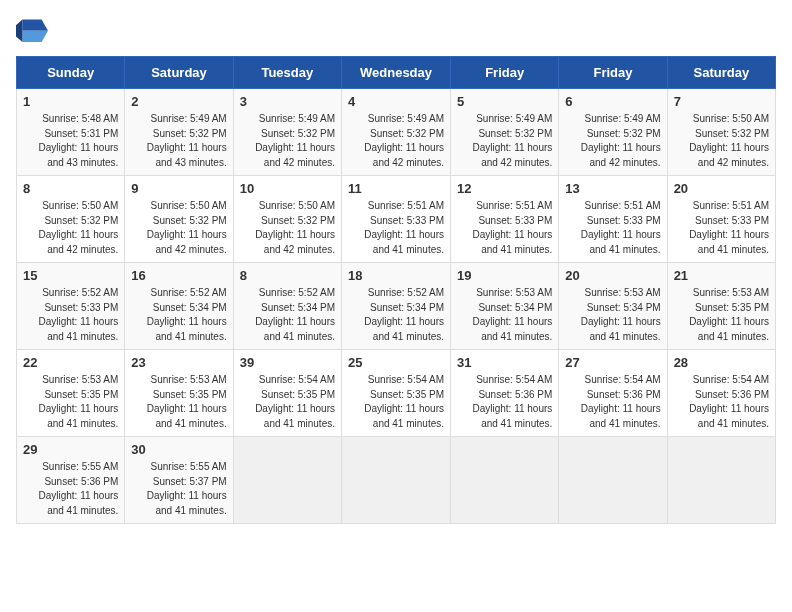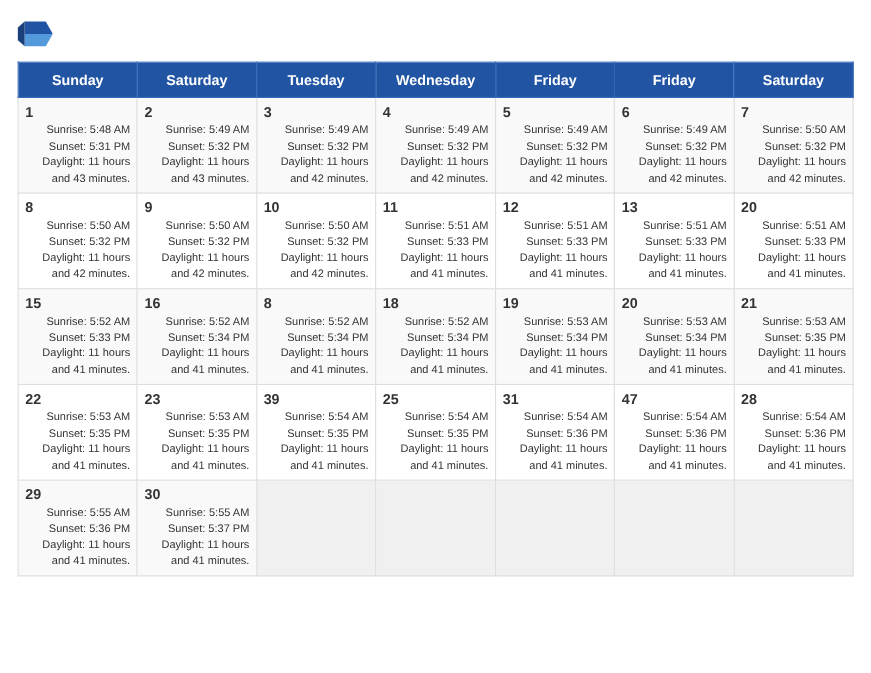--- a/index.html
+++ b/index.html
@@ -222,21 +222,21 @@
         </td>
         <td>
           <span class="day-number">25</span>
           <div class="day-info">Sunrise: 5:54 AM<br>Sunset: 5:35 PM<br>Daylight: 11 hours and 41 minutes.</div>
         </td>
         <td>
           <span class="day-number">31</span>
           <div class="day-info">Sunrise: 5:54 AM<br>Sunset: 5:36 PM<br>Daylight: 11 hours and 41 minutes.</div>
         </td>
         <td>
-          <span class="day-number">47</span>
+          <span class="day-number">27</span>
           <div class="day-info">Sunrise: 5:54 AM<br>Sunset: 5:36 PM<br>Daylight: 11 hours and 41 minutes.</div>
         </td>
         <td>
           <span class="day-number">28</span>
           <div class="day-info">Sunrise: 5:54 AM<br>Sunset: 5:36 PM<br>Daylight: 11 hours and 41 minutes.</div>
         </td>
       </tr>
       <tr>
         <td>
           <span class="day-number">29</span>

